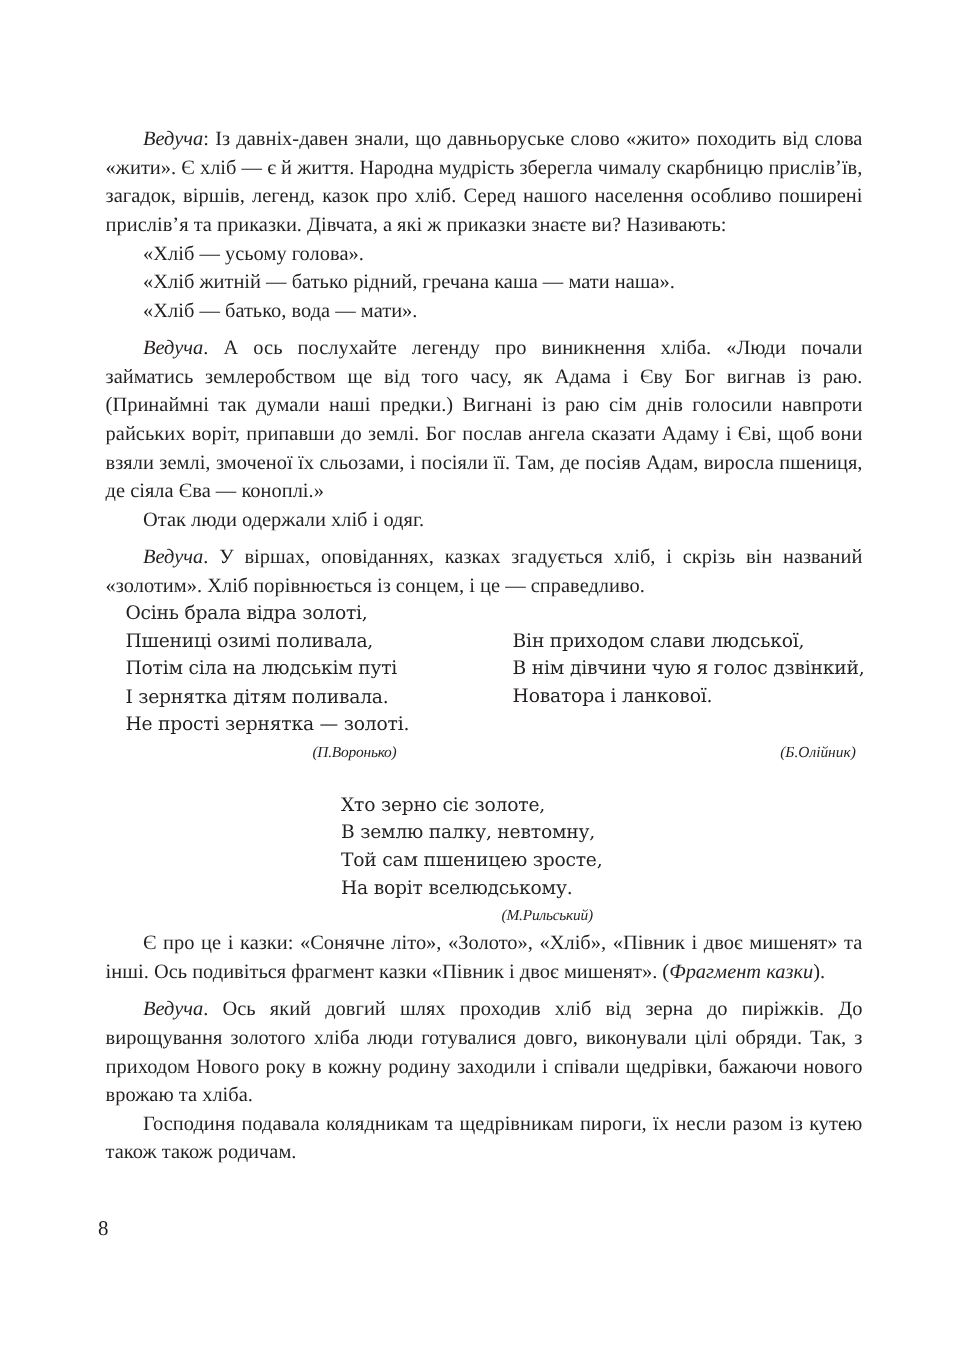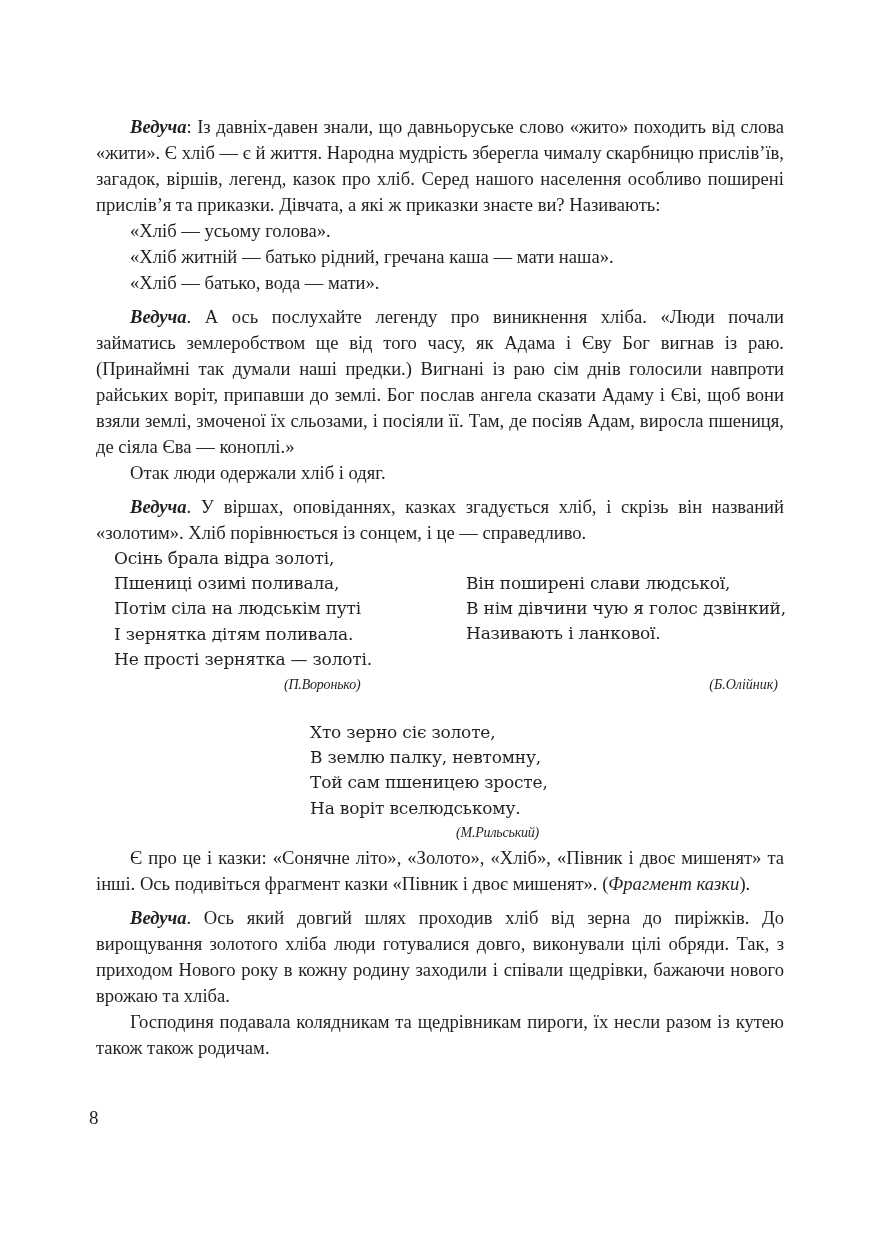--- a/index.html
+++ b/index.html
@@ -1,21 +1,21 @@
 <!DOCTYPE html>
 <html><head>
 <meta charset="utf-8">
 <style>
   html, body { margin: 0; padding: 0; background: #ffffff; }
   body { width: 875px; height: 1240px; position: relative; overflow: hidden;
          font-family: "Liberation Serif", "DejaVu Serif", serif; color: #231f20; }
   .page { position: absolute; left: 96px; top: 114px; width: 688px; font-size: 18.6px; line-height: 26px; }
   .p { margin: 0; text-align: justify; text-indent: 34px; }
   .p.gap { margin-top: 8px; }
-  .bi { font-weight: bold; font-style: italic; }
+  .bi { font-weight: normal; font-style: italic; }
   .it { font-style: italic; }
   .indent { padding-left: 34px; margin: 0; }
   .verse { font-family: "DejaVu Serif", serif; font-size: 17px; line-height: 25.2px; letter-spacing: -0.2px; }
   .poems { position: relative; height: 168px; margin-top: 0; }
   .poem1 { position: absolute; left: 18px; top: 0; }
   .poem2 { position: absolute; left: 370px; top: 25px; }
   .poem3 { position: relative; margin-left: 214px; margin-top: 6px; height: 125px; }
   .line { display: block; white-space: nowrap; }
   .author { font-family: "Liberation Serif", serif; font-style: italic; font-size: 14px; position: absolute; white-space: nowrap; }
   .a1 { left: 170px; top: 126px; }
@@ -41,23 +41,23 @@
   <div class="poems">
     <div class="poem1 verse">
       <span class="line">Осінь брала відра золоті,</span>
       <span class="line">Пшениці озимі поливала,</span>
       <span class="line">Потім сіла на людськім путі</span>
       <span class="line">І зернятка дітям поливала.</span>
       <span class="line">Не прості зернятка — золоті.</span>
       <span class="author a1">(П.Воронько)</span>
     </div>
     <div class="poem2 verse">
-      <span class="line">Він поширені слави людської,</span>
+      <span class="line">Він приходом слави людської,</span>
       <span class="line">В нім дівчини чую я голос дзвінкий,</span>
-      <span class="line">Називають і ланкової.</span>
+      <span class="line">Новатора і ланкової.</span>
     </div>
     <span class="author a2">(Б.Олійник)</span>
   </div>
 
   <div class="poem3 verse">
     <span class="line">Хто зерно сіє золоте,</span>
     <span class="line">В землю палку, невтомну,</span>
     <span class="line">Той сам пшеницею зросте,</span>
     <span class="line">На воріт вселюдському.</span>
     <span class="author a3">(М.Рильський)</span>

